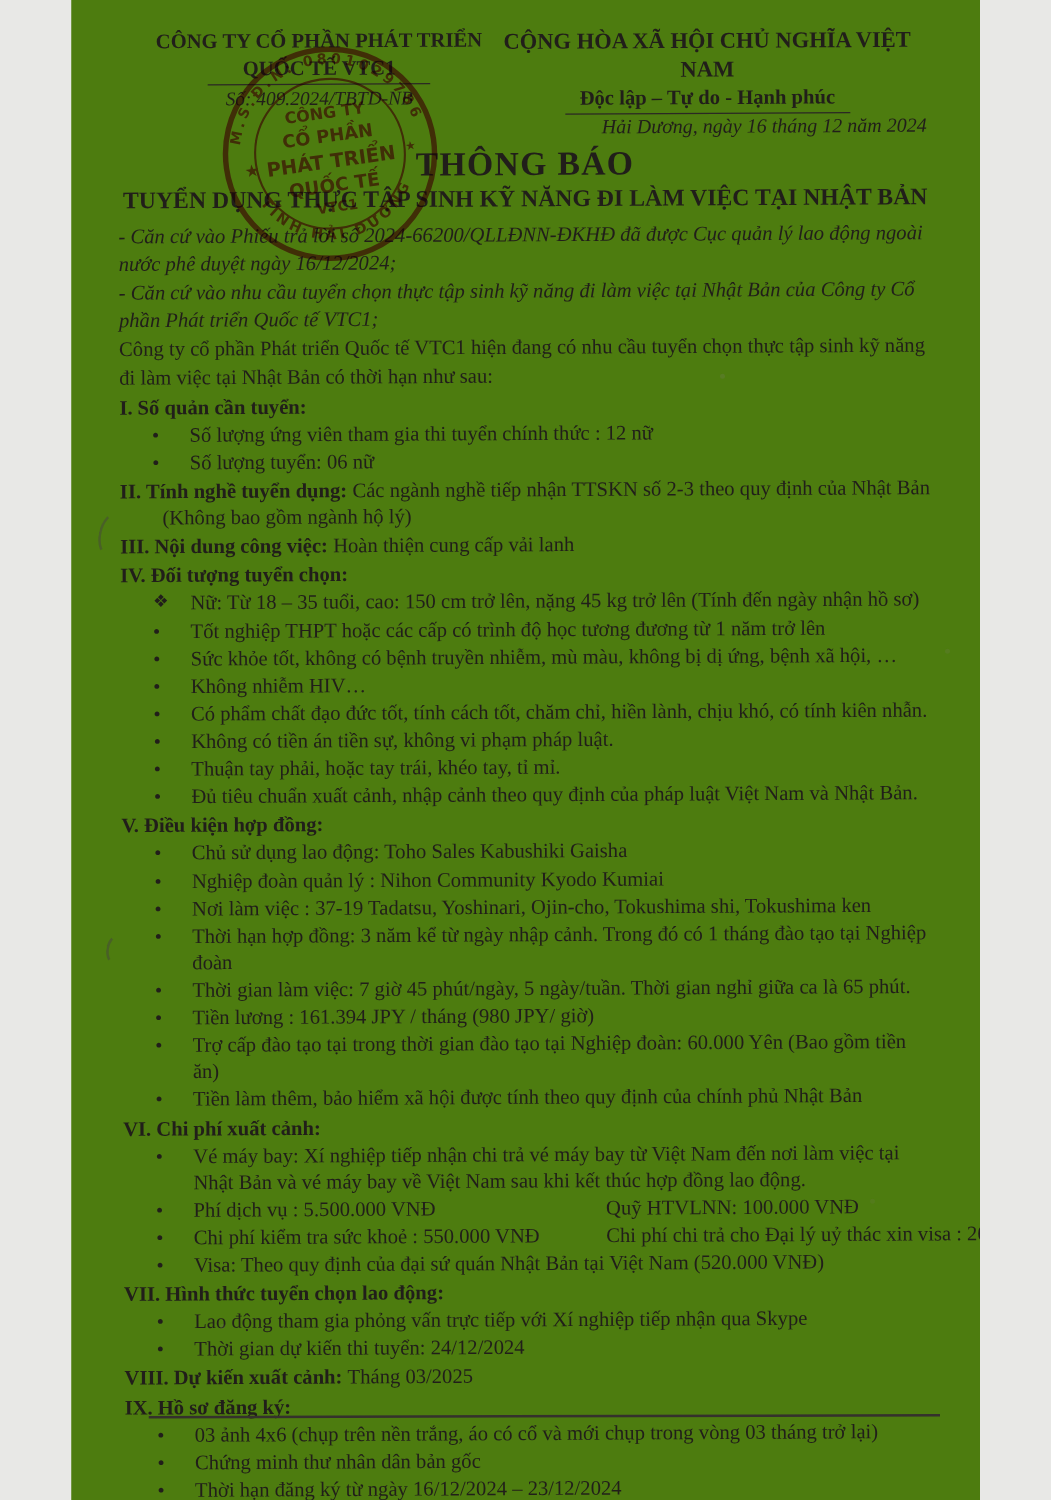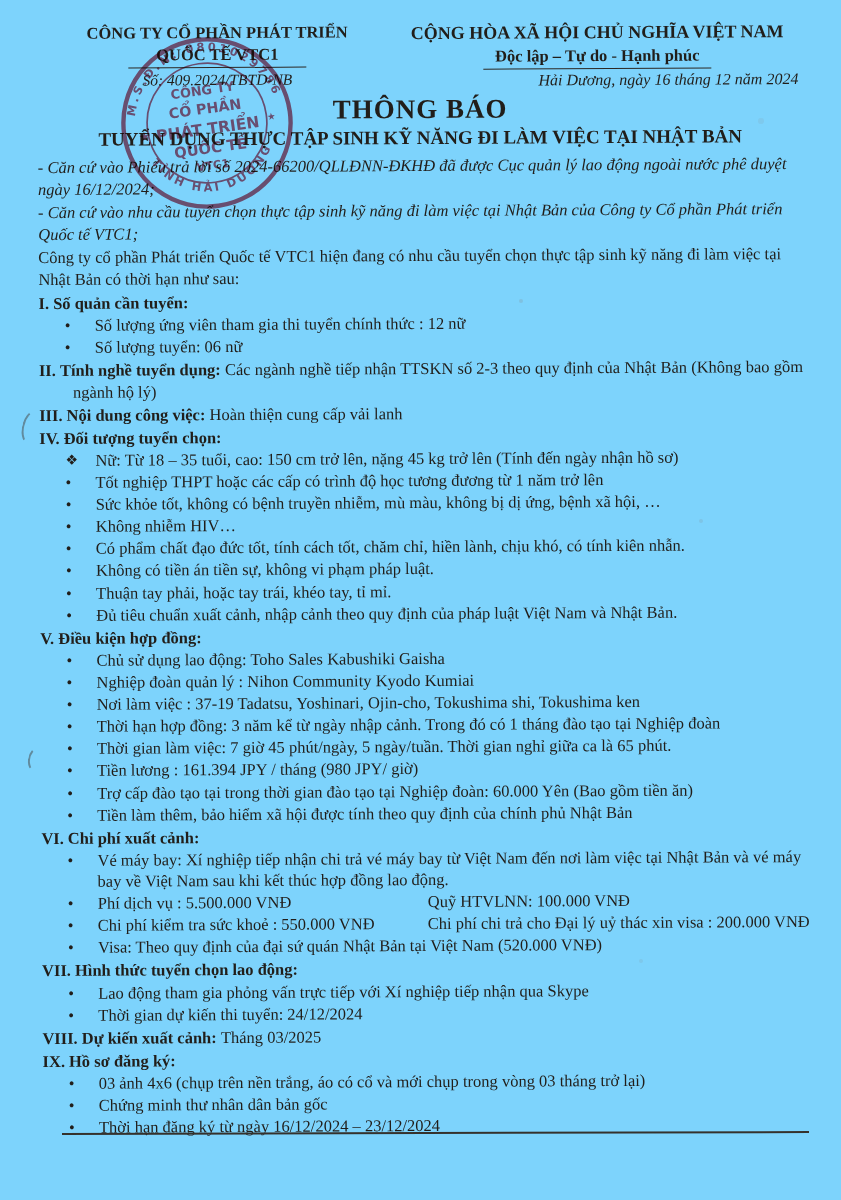--- a/index.html
+++ b/index.html
@@ -1,16 +1,16 @@
 <!DOCTYPE html>
 <html><head>
 <meta charset="utf-8">
 <style>
   html,body{margin:0;padding:0;background:#e8e8e6;}
-  .page{position:relative;width:841px;height:1200px;margin:0 auto;background:#7dd3fc;
+  .page{position:relative;width:727px;height:1200px;margin:0 auto;background:#4d7c0f;
         font-family:"Liberation Serif",serif;color:#211e1a;overflow:hidden;}
   .inner{position:absolute;left:40px;right:36px;top:22px;transform:rotate(-0.3deg);}
 
   
   .header{display:flex;justify-content:space-between;align-items:flex-start;}
   .h-left{width:300px;text-align:center;padding-left:30px;}
   .h-left .l1{font-weight:bold;font-size:16.5px;line-height:1.25;}
   .h-left .l2{font-weight:bold;font-size:16.5px;line-height:1.3;}
   .h-left .rule{width:178px;border-top:1.4px solid #2b2824;margin:2px auto 3px auto;}
   .h-left .l3{font-style:italic;font-size:15.5px;}

